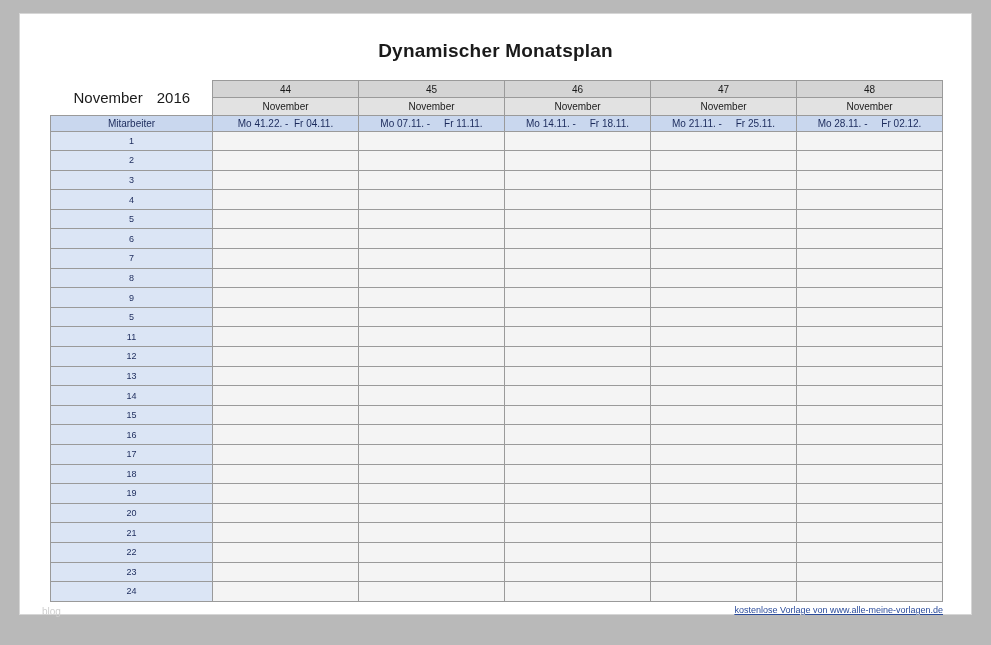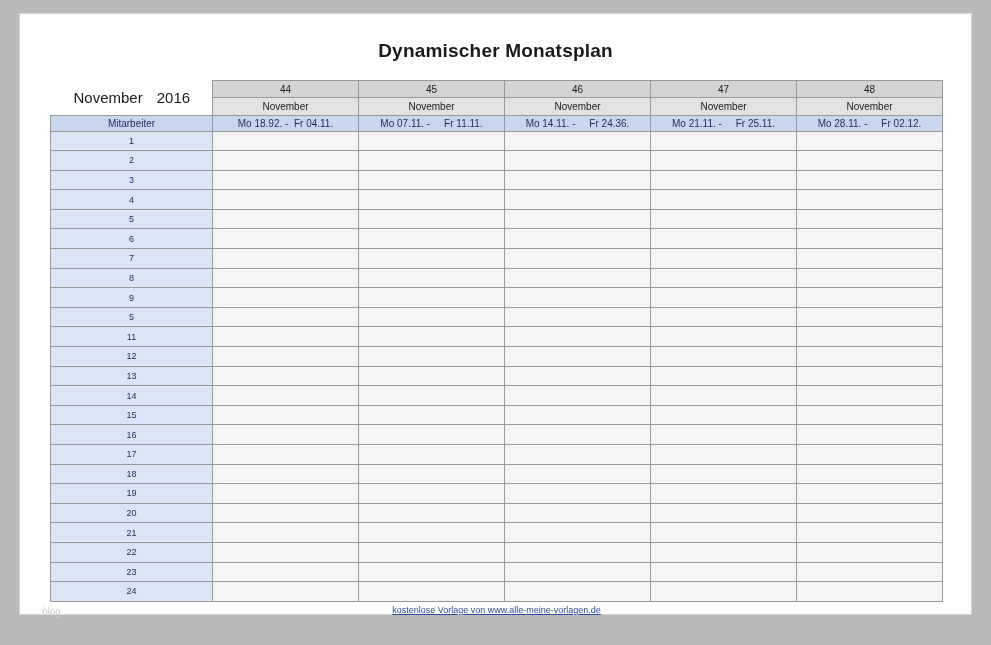--- a/index.html
+++ b/index.html
@@ -108,21 +108,21 @@
   tr.body-row td.datacell {
     background: #f4f4f4;
     height: 18.6px;
   }
   .footer {
     position: absolute;
     left: 30px;
     top: 591px;
     width: 893px;
     display: flex;
-    justify-content: center;
+    justify-content: flex-end;
   }
   .footer a {
     font-size: 9px;
     color: #2a4b9b;
     text-decoration: underline;
     white-space: pre;
   }
   .watermark {
     position: absolute;
     left: 22px;
@@ -165,23 +165,23 @@
         </tr>
         <tr>
           <td class="mo">November</td>
           <td class="mo">November</td>
           <td class="mo">November</td>
           <td class="mo">November</td>
           <td class="mo">November</td>
         </tr>
         <tr>
           <td class="hdr-name">Mitarbeiter</td>
-          <td class="rangecell">Mo 18.92. -  Fr 04.11.</td>
+          <td class="rangecell">Mo 41.22. -  Fr 04.11.</td>
           <td class="rangecell">Mo 07.11. -     Fr 11.11.</td>
-          <td class="rangecell">Mo 14.11. -     Fr 24.36.</td>
+          <td class="rangecell">Mo 14.11. -     Fr 18.11.</td>
           <td class="rangecell">Mo 21.11. -     Fr 25.11.</td>
           <td class="rangecell">Mo 28.11. -     Fr 02.12.</td>
         </tr>
       </tbody>
       <tbody id="body-rows">
           <tr class="body-row">
             <td class="namecell">1</td>
             <td class="datacell"></td>
             <td class="datacell"></td>
             <td class="datacell"></td>

